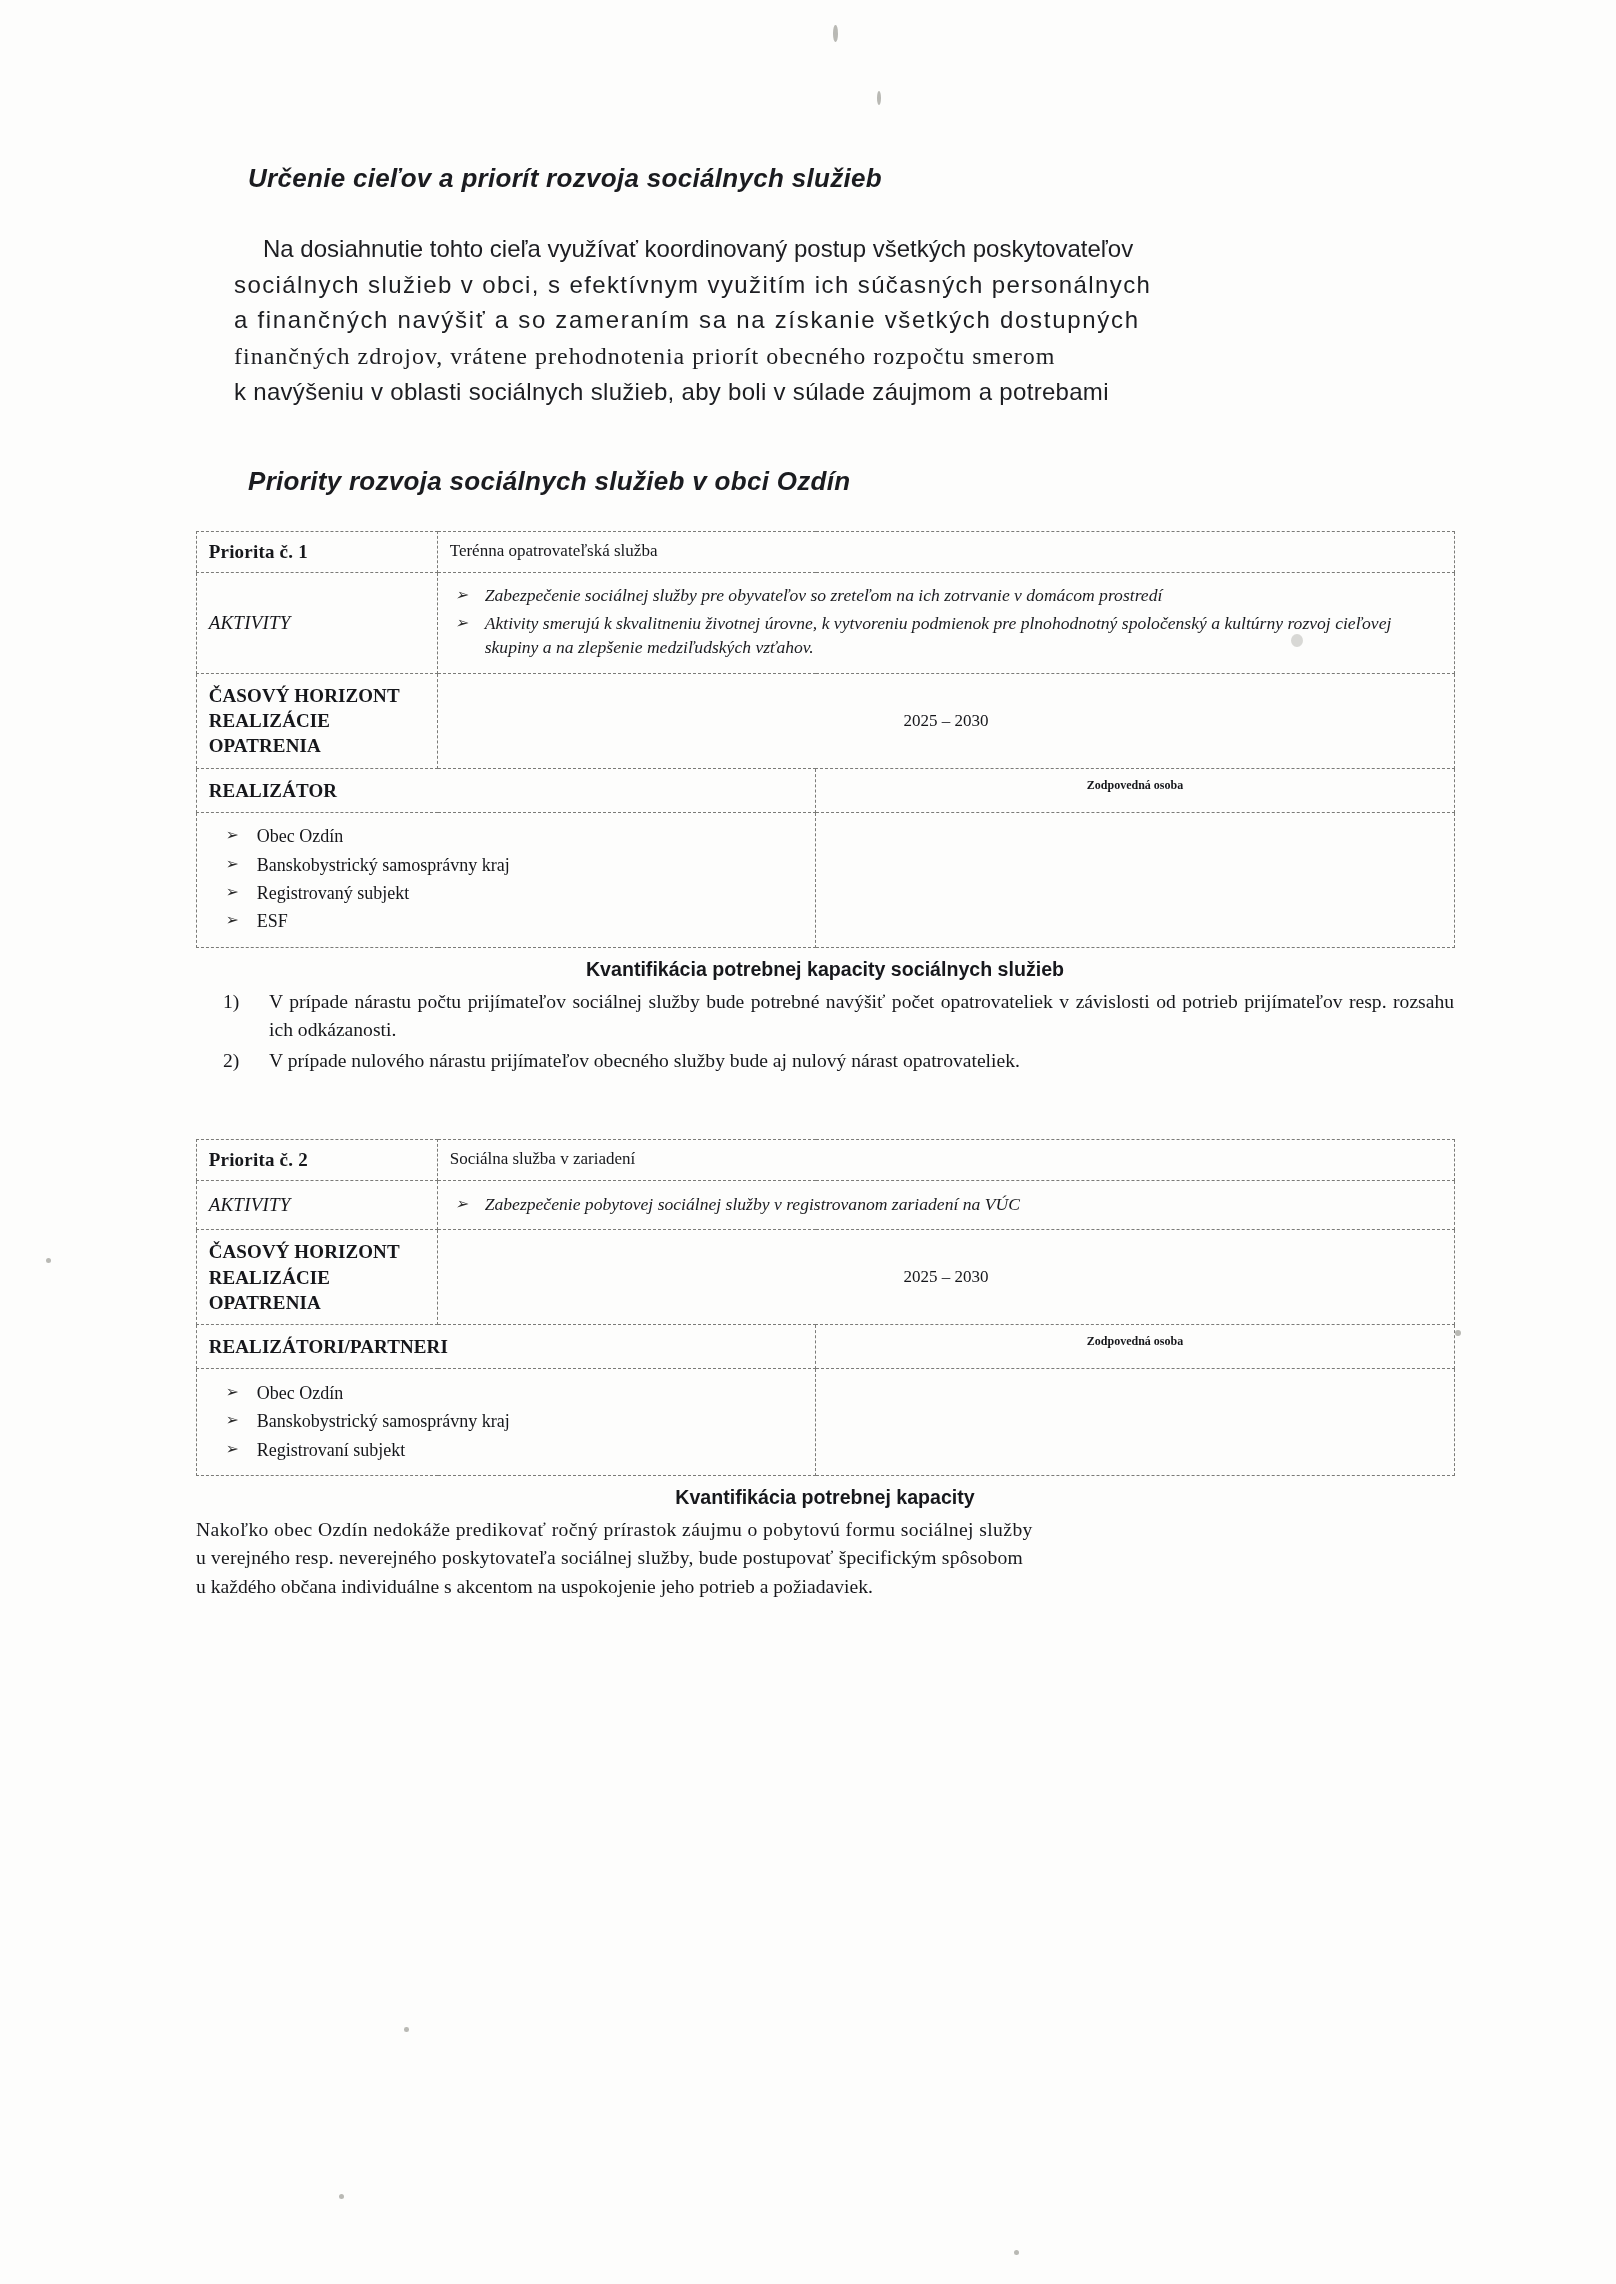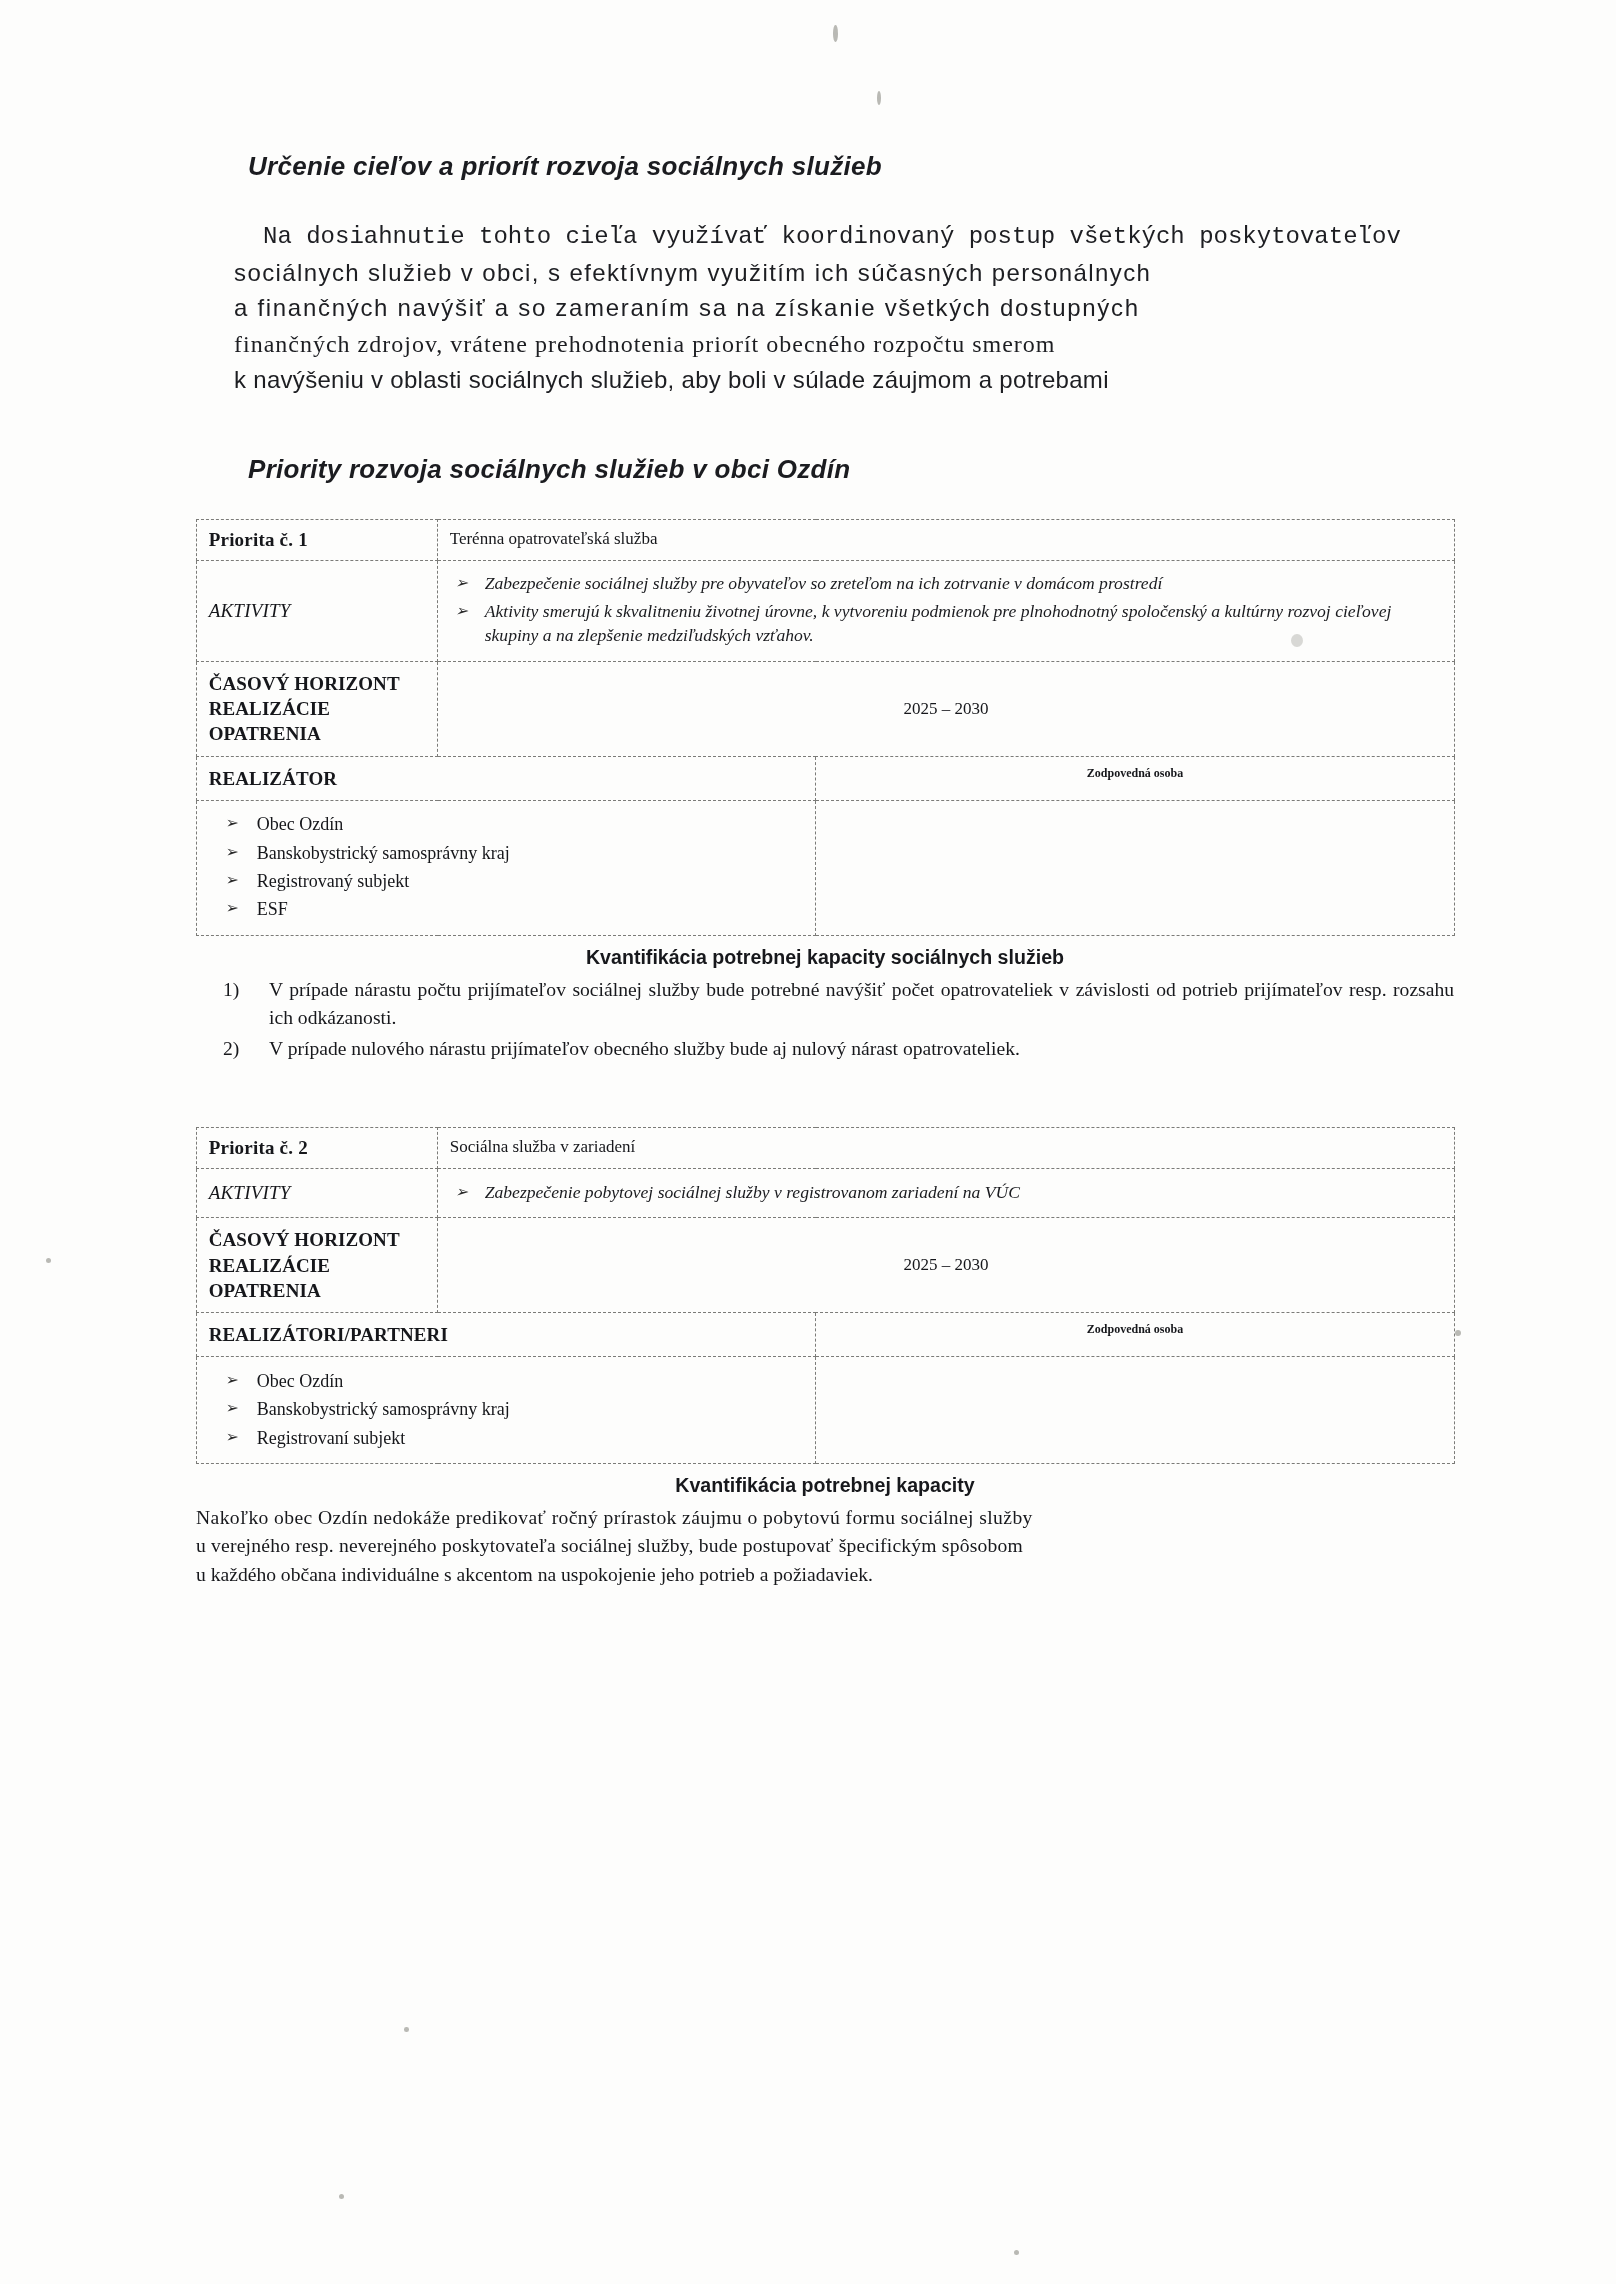--- a/index.html
+++ b/index.html
@@ -17,21 +17,21 @@
   }
   .page {
     position: absolute;
     inset: 0;
     background: #fdfdfc;
     overflow: hidden;
   }
   .sheet {
     position: absolute;
     left: 196px;
-    top: 151px;
+    top: 163px;
     width: 1258px;
   }
 
   
   .h-section {
     font-family: "Liberation Sans", sans-serif;
     font-weight: bold;
     font-style: italic;
     font-size: 26px;
     letter-spacing: 0.3px;
@@ -52,21 +52,21 @@
     margin: 0 26px 0 38px;
   }
   .intro .ln {
     display: block;
     white-space: nowrap;
   }
   .intro .ln.j {
     display: flex;
     justify-content: space-between;
   }
-  .intro .ln.first { text-indent: 29px; font-family: Liberation Mono, monospace; }
+  .intro .ln.first { text-indent: 29px; }
 
   
   .tbl {
     width: 100%;
     border-collapse: collapse;
     font-size: 17.6px;
     color: #16171b;
     table-layout: fixed;
   }
   .tbl td {

